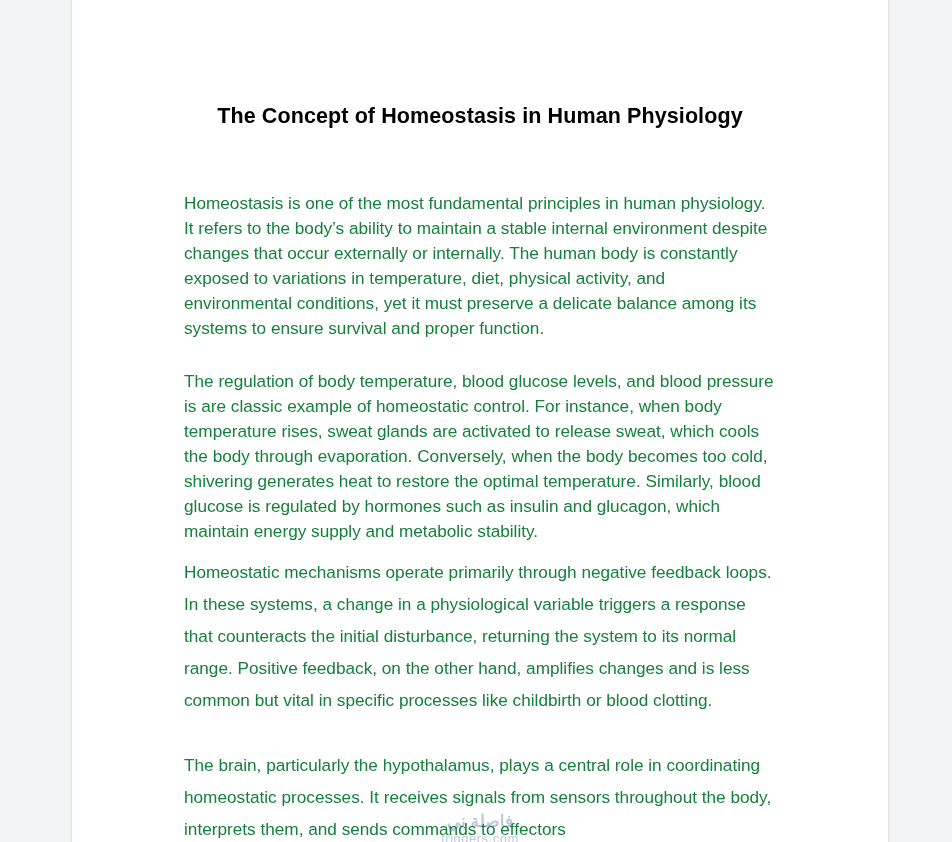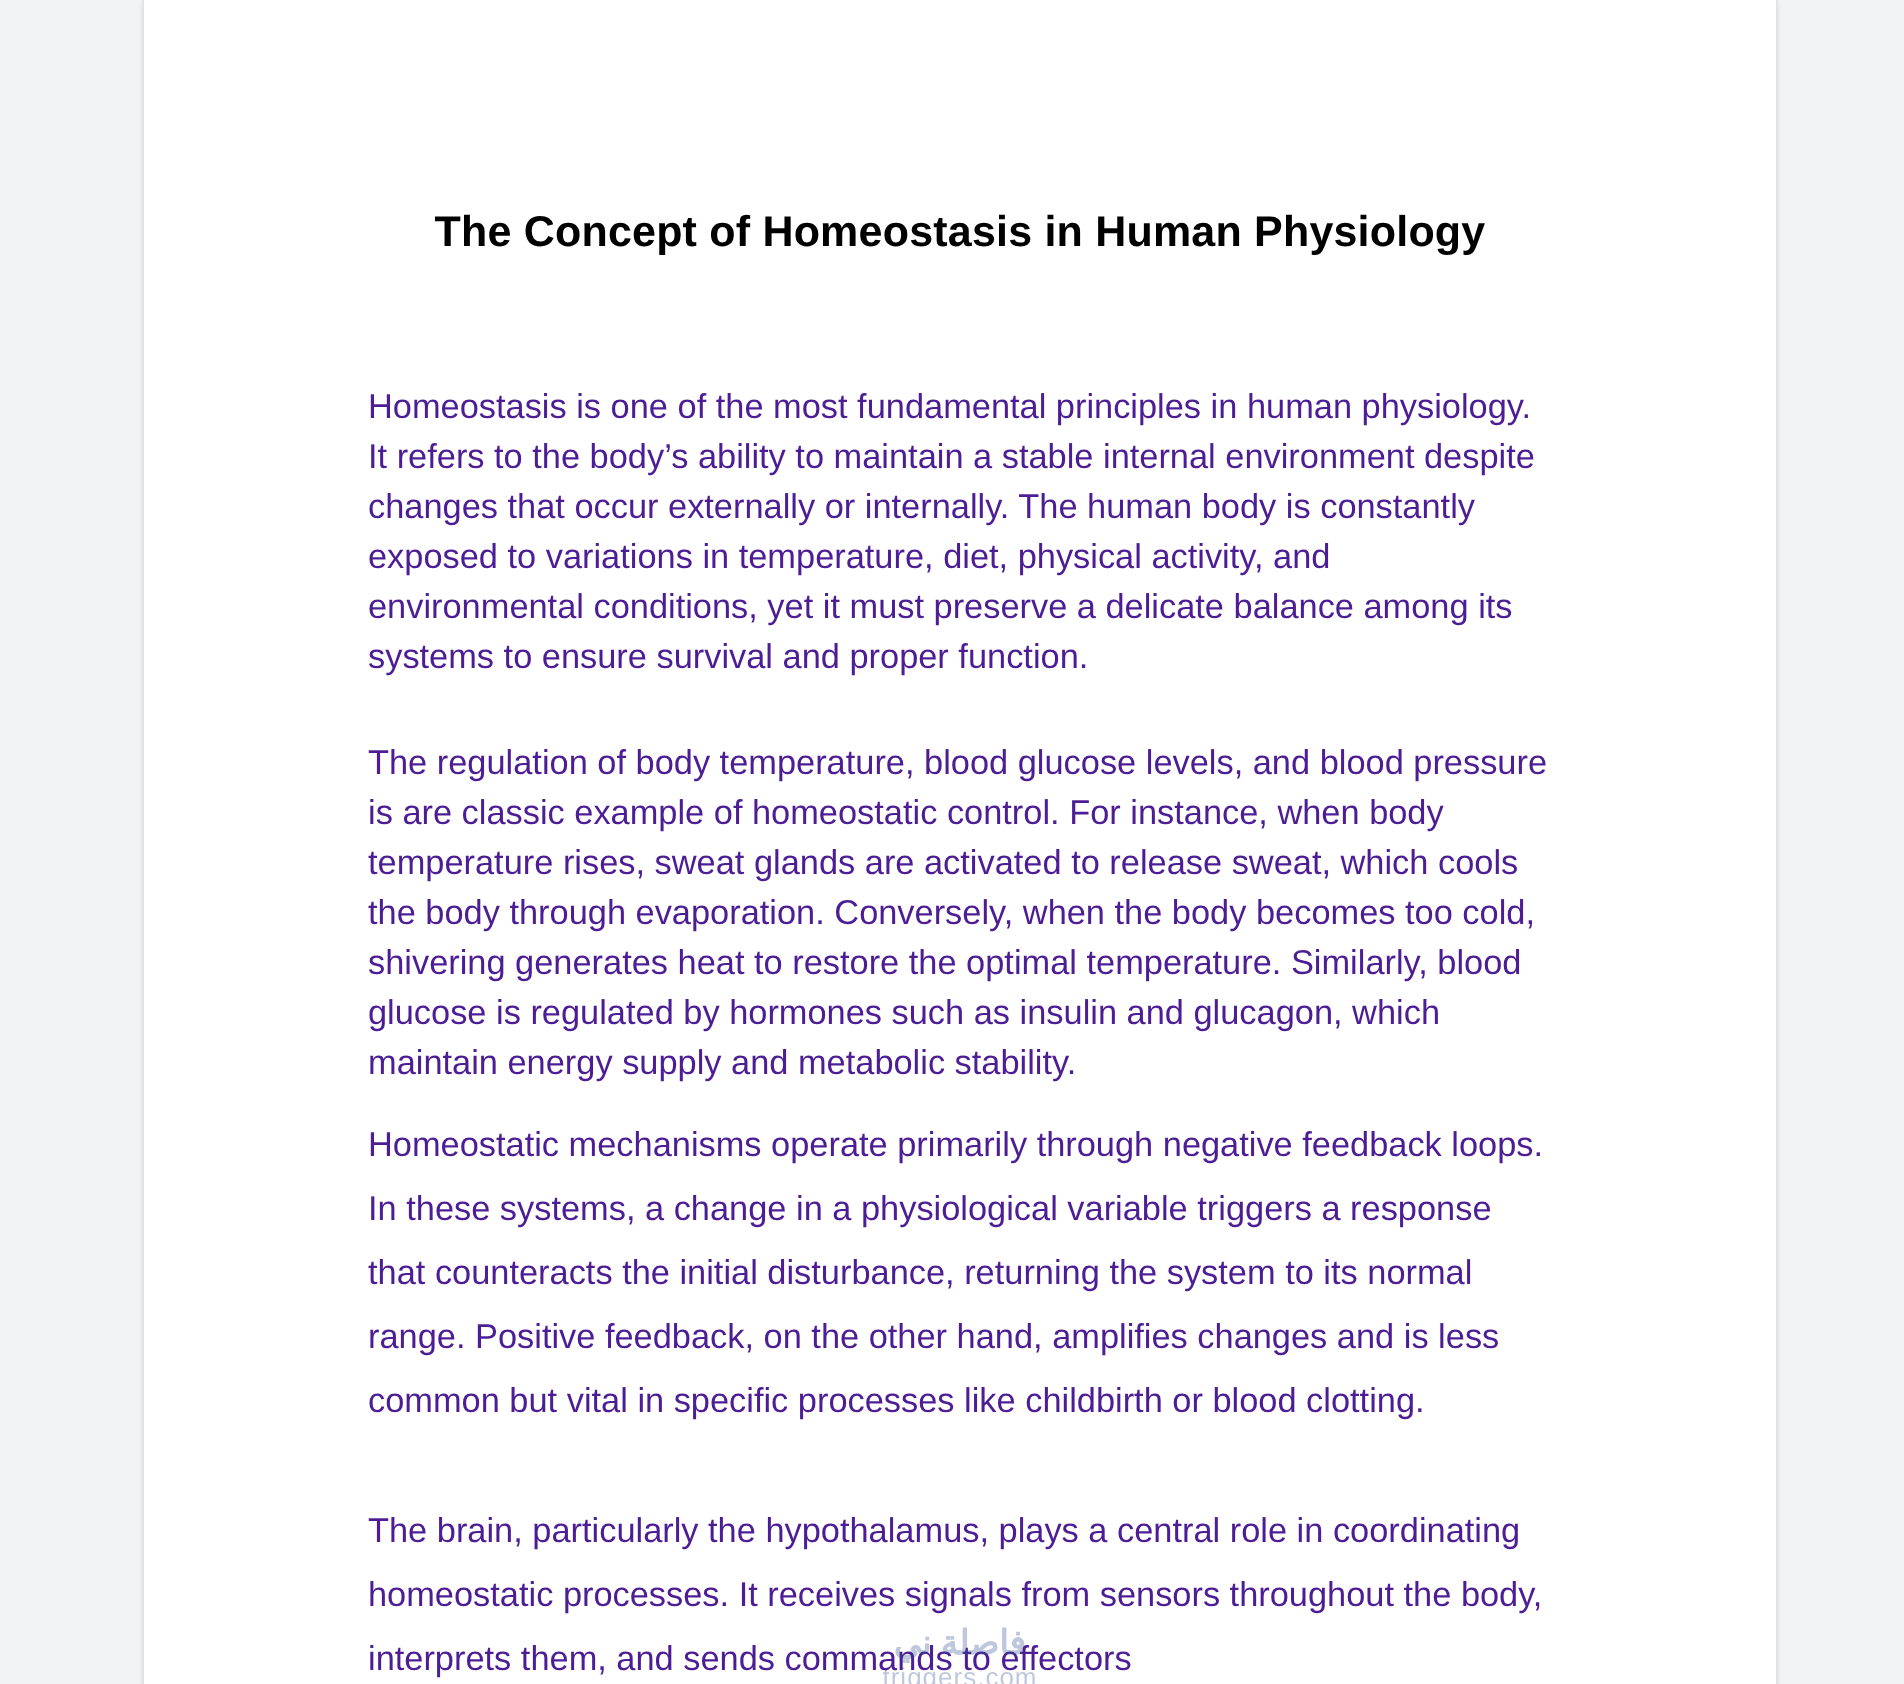--- a/index.html
+++ b/index.html
@@ -38,21 +38,21 @@
     text-align: center;
     font-size: 21.5px;
     font-weight: bold;
     color: #000000;
     margin: 0;
     padding-top: 88px;
     letter-spacing: 0.1px;
   }
   .body-text {
     font-size: 17.2px;
-    color: #4c1d95;
+    color: #15803d;
     margin: 0;
     text-align: left;
   }
   .para {
     margin: 0;
     padding: 0;
   }
   .para-1 {
     margin-top: 62px;
     line-height: 25px;

